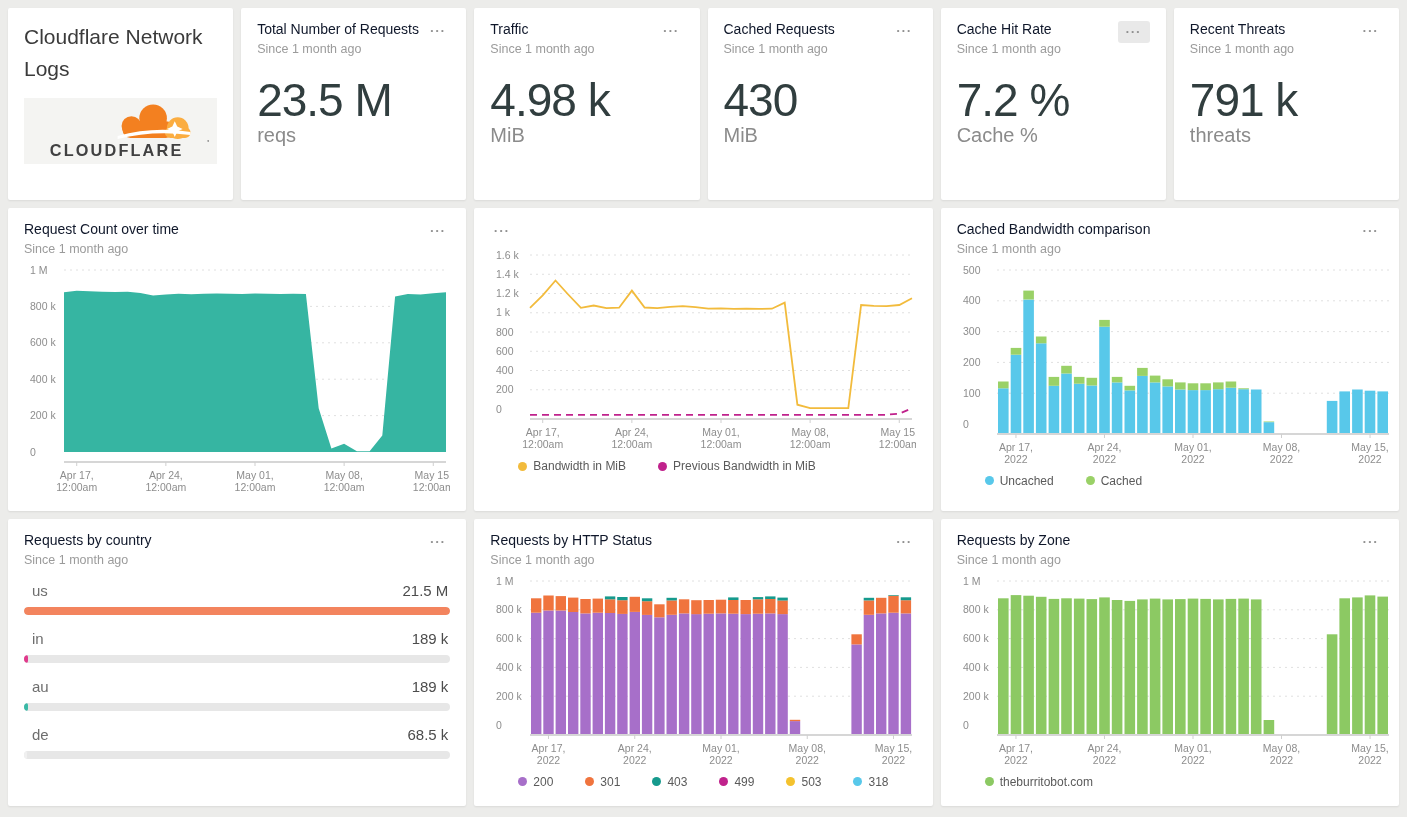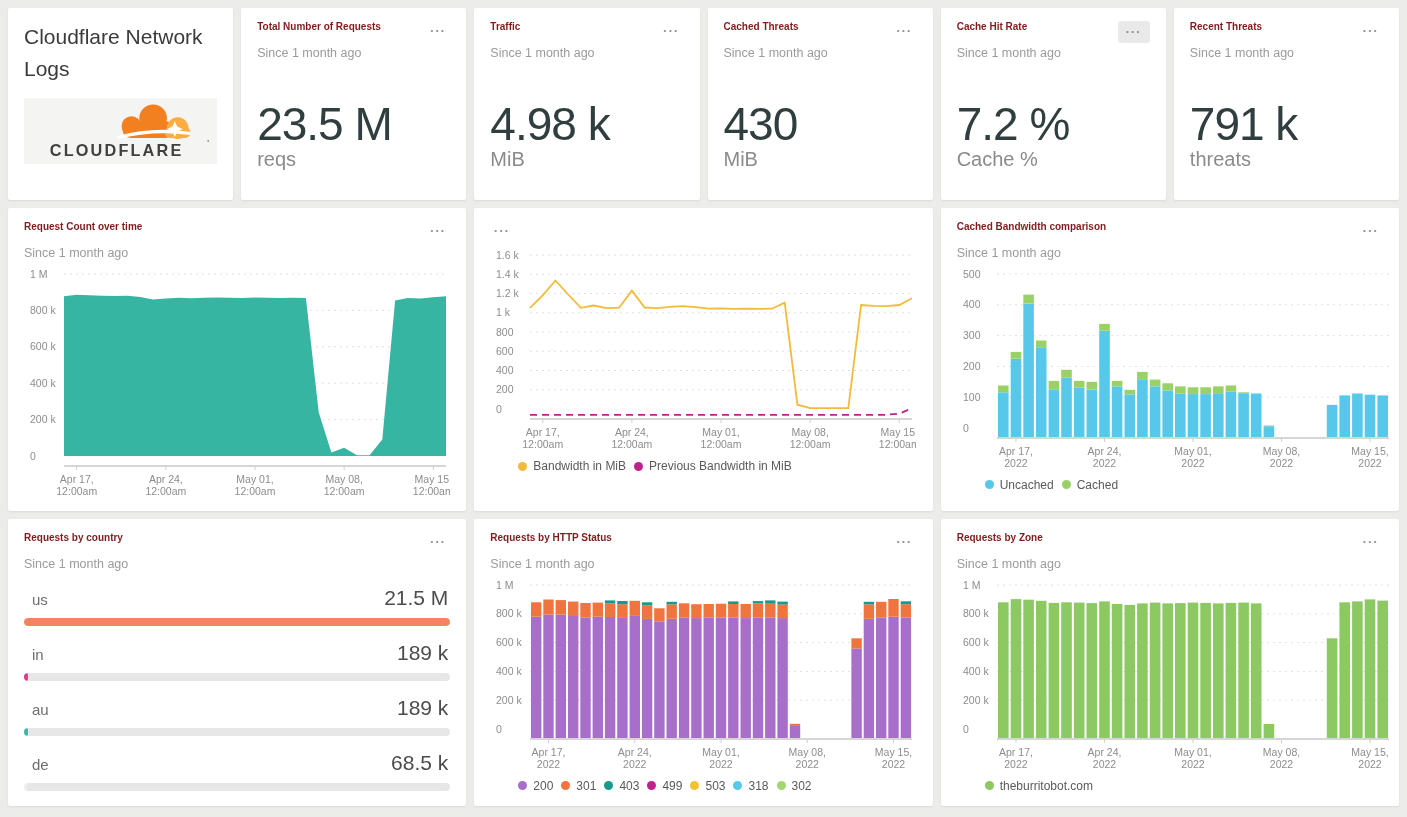--- a/index.html
+++ b/index.html
@@ -4,39 +4,39 @@
 <style>
   *{box-sizing:border-box;margin:0;padding:0}
   html,body{width:1407px;height:817px;overflow:hidden;background:#ececea;
     font-family:"Liberation Sans","DejaVu Sans",sans-serif;color:#3e3e3e}
   .grid{display:grid;grid-template-columns:repeat(6,1fr);grid-template-rows:192px 303px 287px;
     gap:8px;padding:8px;width:1407px;height:817px}
   .card{background:#fff;border-radius:2px;box-shadow:0 1px 2px rgba(0,0,0,.08);
     padding:13px 16px;overflow:hidden;position:relative}
   .wide{grid-column:span 2}
   .card-head{display:flex;justify-content:space-between;align-items:flex-start}
-  .card-title{font-size:10px;font-weight:700;color:#7f1d1d;line-height:1.25}
-  .card-sub{font-size:12.5px;color:#9b9b9b;margin-top:12px}
+  .card-title{font-size:14px;font-weight:400;color:#0f172a;line-height:1.25}
+  .card-sub{font-size:12.5px;color:#9b9b9b;margin-top:3px}
   .dots{font-size:8px;letter-spacing:2.5px;color:#8f8f8f;line-height:8px;
     padding:6px 4px;border-radius:3px;cursor:pointer;white-space:nowrap}
   .dots.boxed{background:#e9e9e9;padding:7px 8px}
-  .kpi-value{margin-top:40px;font-size:46px;color:#313e3f;letter-spacing:-1px;line-height:1.05}
+  .kpi-value{margin-top:20px;font-size:46px;color:#313e3f;letter-spacing:-1px;line-height:1.05}
   .kpi-unit{font-size:20px;color:#8b8b8b}
   .brand-title{font-size:21px;color:#3b3b3b;line-height:1.5;font-weight:400;max-width:190px}
   .logo-box{margin-top:14px;background:#f4f4f2;height:66px;display:flex;align-items:center;justify-content:flex-end}
   svg.chart{display:block;margin-top:6px}
   svg text.yt,svg text.xt{font-size:10.5px;fill:#8d8d8d}
-  .legend{display:flex;gap:8px;margin-top:6px;padding-left:28px;flex-wrap:wrap}
+  .legend{display:flex;gap:32px;margin-top:6px;padding-left:28px;flex-wrap:wrap}
   .legend-item{display:flex;align-items:center;gap:6px;font-size:12px;color:#5a5a5a;cursor:pointer}
   .legend-dot{width:9px;height:9px;border-radius:50%;display:inline-block}
   .country-rows{margin-top:6px}
   .crow{margin-top:15px}
   .crow-head{display:flex;justify-content:space-between;align-items:baseline;padding:0 2px 8px 8px}
   .crow-label{font-size:15px;color:#6e6e6e}
-  .crow-value{font-size:21px;color:#4c4c4c}
+  .crow-value{font-size:15px;color:#4c4c4c}
   .track{height:8px;background:#e7e7e7;border-radius:4px;overflow:hidden;position:relative}
   .fill{height:100%;border-radius:4px;min-width:3px}
 </style>
 </head>
 <body>
 
 <div class="grid">
 
   <section class="card">
     <div class="brand-title">Cloudflare Network Logs</div>
@@ -75,21 +75,21 @@
       </div>
       <div class="dots">•••</div>
     </div>
     <div class="kpi-value">4.98 k</div>
     <div class="kpi-unit">MiB</div>
   </section>
 
   <section class="card">
     <div class="card-head">
       <div>
-        <div class="card-title">Cached Threats</div>
+        <div class="card-title">Cached Requests</div>
         <div class="card-sub">Since 1 month ago</div>
       </div>
       <div class="dots">•••</div>
     </div>
     <div class="kpi-value">430</div>
     <div class="kpi-unit">MiB</div>
   </section>
 
   <section class="card">
     <div class="card-head">

